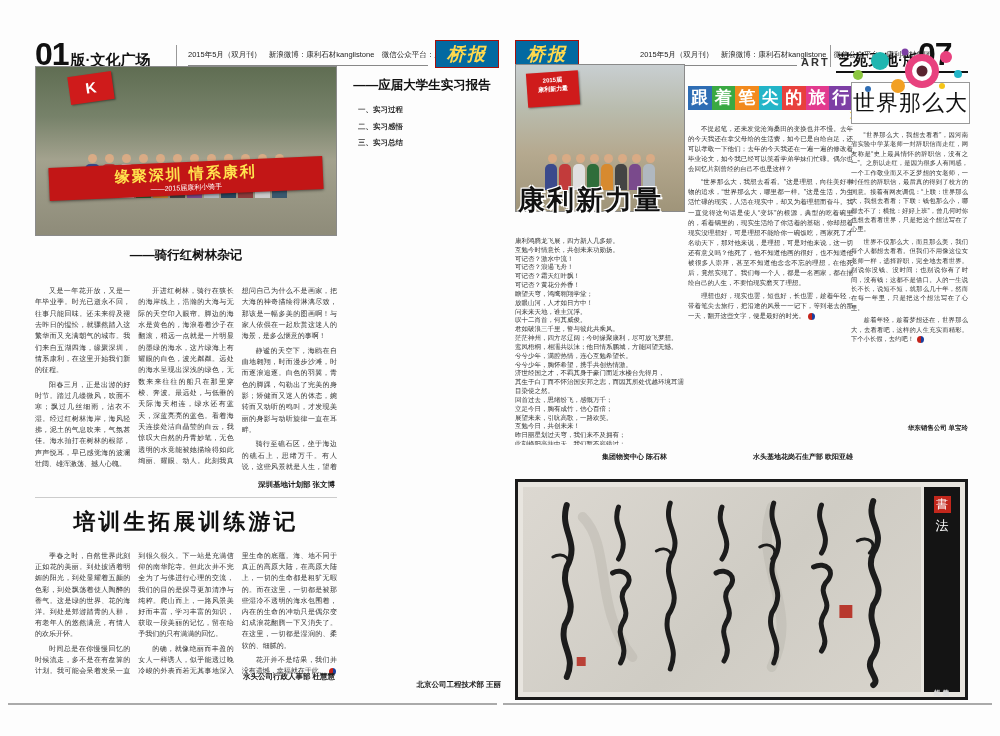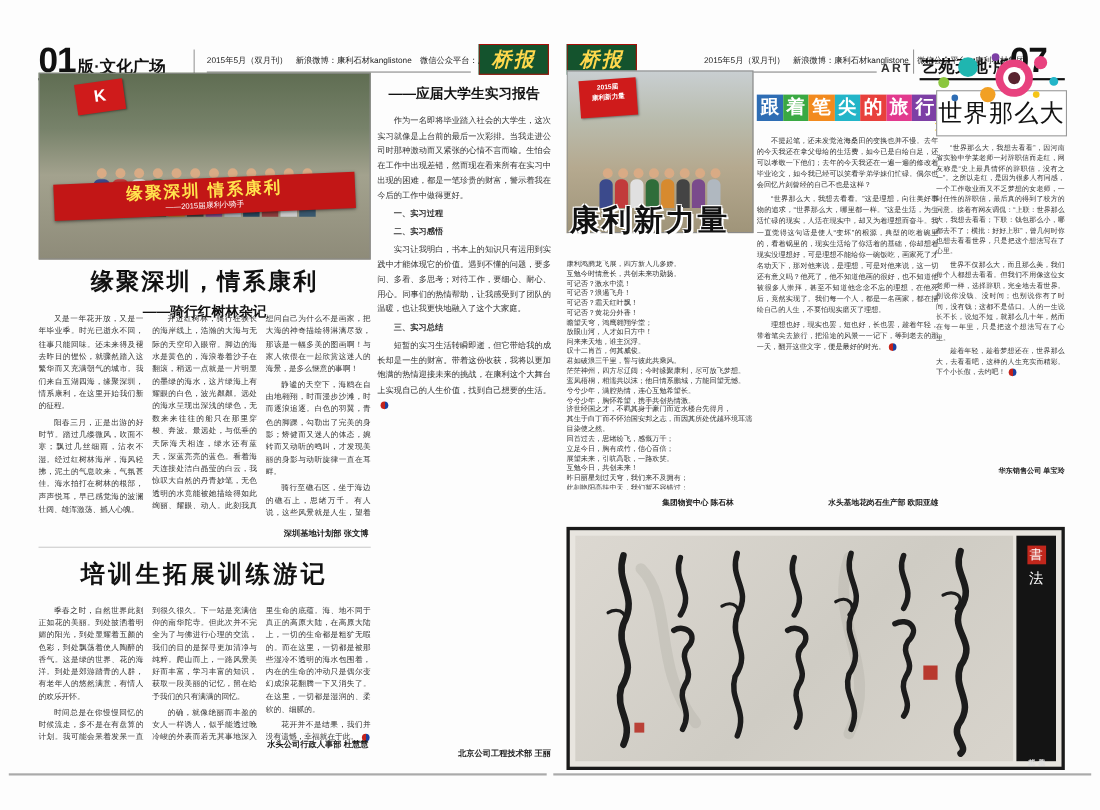--- a/index.html
+++ b/index.html
@@ -7,21 +7,21 @@
        font-family:"Liberation Sans",sans-serif;color:#222;overflow:hidden;}
   .abs{position:absolute;}
   
   .ed-no{font-size:32px;font-weight:bold;letter-spacing:-1px;color:#111;}
   .ed-label{font-size:15px;font-weight:bold;color:#111;margin-left:2px;}
   .ed-underline{height:2px;background:#111;}
   .ed-en{font-size:11px;font-weight:bold;letter-spacing:2px;color:#333;}
   .vdiv{width:1px;background:#999;}
   .issue-info{font-size:7.5px;color:#222;white-space:nowrap;}
   .hline{height:1px;background:#888;}
-  .qb-logo{width:64px;height:28px;background:#14532d;color:#ffd94d;
+  .qb-logo{width:64px;height:28px;background:#0369a1;color:#ffd94d;
            font-size:18px;font-weight:900;font-style:italic;text-align:center;
            line-height:28px;letter-spacing:2px;box-shadow:0 0 0 1px #a80f09 inset;}
   
   h2,h3{margin:0;color:#111;}
   .art-title{font-size:17px;font-weight:bold;text-align:center;letter-spacing:1px;}
   .art-sub{font-size:12.5px;font-weight:bold;text-align:center;margin-top:5px;}
   .big-title{font-size:21px;font-weight:bold;text-align:center;letter-spacing:2px;}
   .body-txt p{margin:0 0 3px;text-indent:2em;text-align:justify;color:#333;}
   .sec span{font-weight:bold;}
   .cols3{column-count:3;column-gap:8px;overflow:hidden;}
@@ -97,32 +97,28 @@
     </div>
     <div class="abs banner" style="left:14px;right:14px;top:96px;padding:2px 0 3px;">
       <div class="b1">缘聚深圳 情系康利</div>
       <div class="b2">——2015届康利小骑手</div>
     </div>
   </div>
 
   <div class="abs" style="left:343px;top:72px;width:158px;height:618px;">
     <h3 class="art-sub">——应届大学生实习报告</h3>
     <div class="body-txt" style="margin-top:9px;font-size:7.5px;line-height:1.8;overflow:hidden;max-height:540px;">
-      <p><span>作为一名即将毕业踏入社会的大学生，这次实习就像是上台前的最后一次彩排。当我走进公司时那种激动而又紧张的心情不言而喻。生怕会在工作中出现差错，然而现在看来所有在实习中出现的困难，都是一笔珍贵的财富，警示着我在今后的工作中做得更好。</span></p>
       <p class="sec"><span>一、实习过程</span></p>
       <p class="sec"><span>二、实习感悟</span></p>
-      <p><span>实习让我明白，书本上的知识只有运用到实践中才能体现它的价值。遇到不懂的问题，要多问、多看、多思考；对待工作，要细心、耐心、用心。同事们的热情帮助，让我感受到了团队的温暖，也让我更快地融入了这个大家庭。</span></p>
       <p class="sec"><span>三、实习总结</span></p>
-      <p><span>短暂的实习生活转瞬即逝，但它带给我的成长却是一生的财富。带着这份收获，我将以更加饱满的热情迎接未来的挑战，在康利这个大舞台上实现自己的人生价值，找到自己想要的生活。</span><span class="endmark"></span></p>
     </div>
     <div class="byline" style="position:absolute;bottom:0;right:0;">北京公司工程技术部 王丽</div>
   </div>
 
   <div class="abs" style="left:35px;top:242px;width:302px;">
-    <h2 class="big-title">缘聚深圳，情系康利</h2>
     <h3 class="art-sub">——骑行红树林杂记</h3>
   </div>
   <div class="abs body-txt cols3" style="left:35px;top:285px;width:302px;height:192px;font-size:7px;line-height:1.62;">
     <p><span>又是一年花开放，又是一年毕业季。时光已逝永不回，往事只能回味。还未来得及褪去昨日的惺忪，就骤然踏入这繁华而又充满朝气的城市。我们来自五湖四海，缘聚深圳，情系康利，在这里开始我们新的征程。</span></p>
     <p><span>阳春三月，正是出游的好时节。踏过几缕微风，吹面不寒；飘过几丝细雨，沾衣不湿。经过红树林海岸，海风轻拂，泥土的气息吹来，气氛甚佳。海水拍打在树林的根部，声声悦耳，早已感觉海的波澜壮阔、雄浑激荡、撼人心魄。</span></p>
     <p><span>开进红树林，骑行在狭长的海岸线上，浩瀚的大海与无际的天空印入眼帘。脚边的海水是黄色的，海浪卷着沙子在翻滚，稍远一点就是一片明显的墨绿的海水，这片绿海上有耀眼的白色，波光粼粼。远处的海水呈现出深浅的绿色，无数来来往往的船只在那里穿梭、奔波。最远处，与低垂的天际海天相连，绿水还有蓝天，深蓝亮亮的蓝色。看着海天连接处洁白晶莹的白云，我惊叹大自然的丹青妙笔，无色透明的水竟能被她描绘得如此绚丽、耀眼、动人。此刻我真想问自己为什么不是画家，把大海的神奇描绘得淋漓尽致，那该是一幅多美的图画啊！与家人依偎在一起欣赏这迷人的海景，是多么惬意的事啊！</span></p>
     <p><span>静谧的天空下，海鸥在自由地翱翔，时而漫步沙滩，时而逐浪追逐。白色的羽翼，青色的脚踝，勾勒出了完美的身影；矫健而又迷人的体态，婉转而又动听的鸣叫，才发现美丽的身影与动听旋律一直在耳畔。</span></p>
     <p><span>骑行至礁石区，坐于海边的礁石上，思绪万千。有人说，这些风景就是人生，望着遥远的海天相际，随着波涛一点点延伸至天际线，突然觉得原来别有一番滋味。</span></p>
   </div>
   <div class="abs byline" style="left:35px;top:480px;width:300px;">深圳基地计划部 张文博</div>

